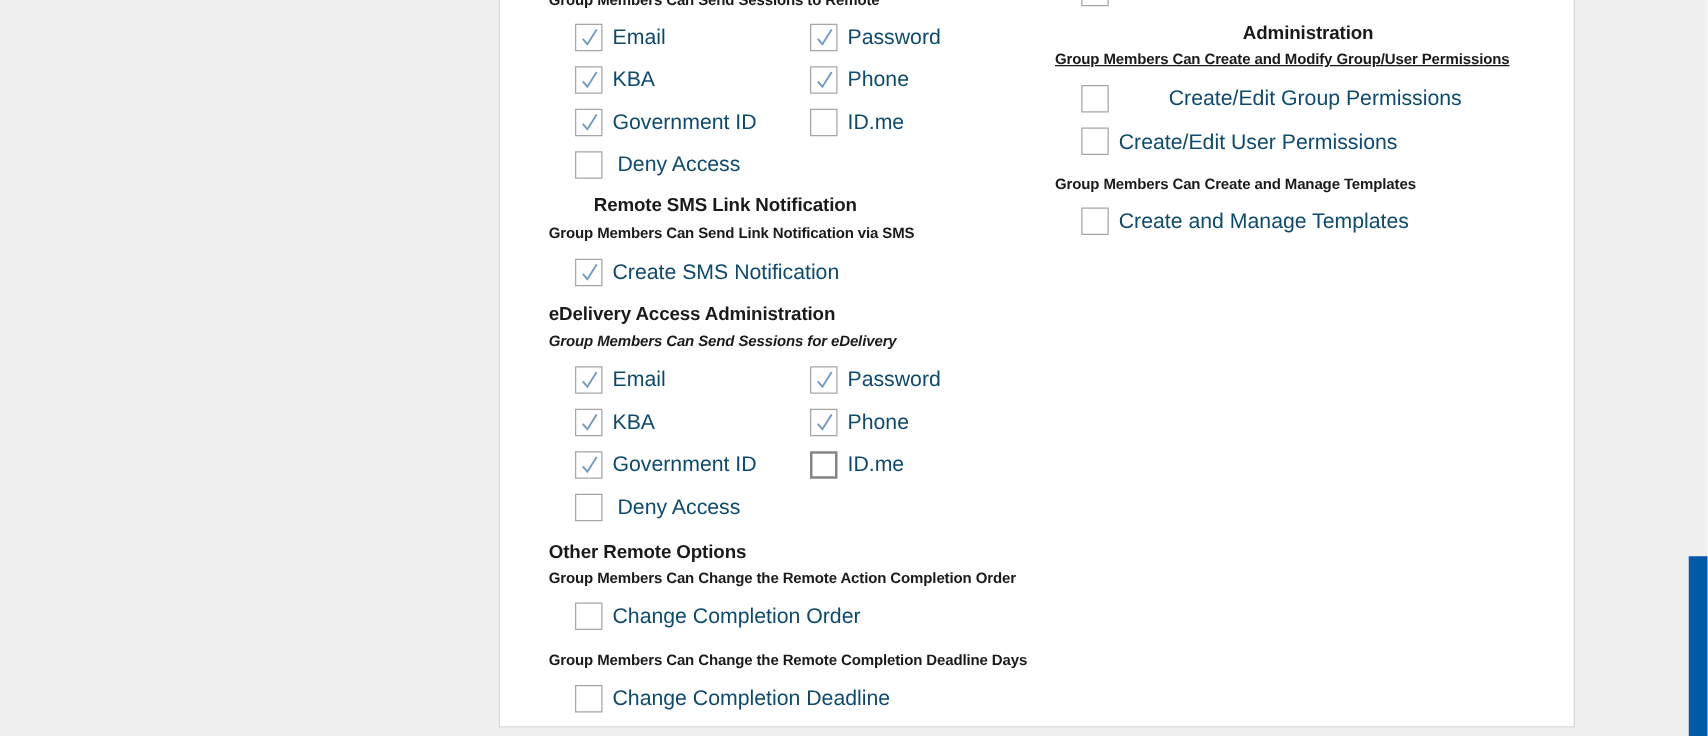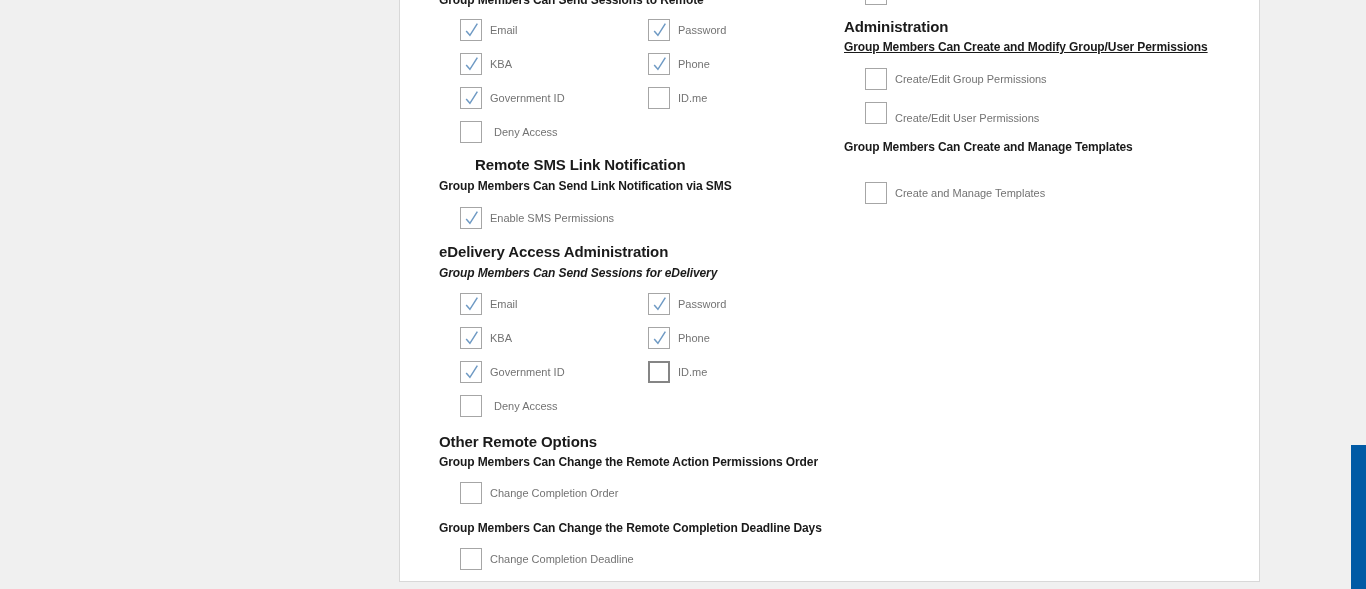--- a/index.html
+++ b/index.html
@@ -32,46 +32,46 @@
   }
   .cb{
     width:22px;height:22px;box-sizing:border-box;flex:0 0 22px;
     border:1px solid #a6a6a6;background:#ffffff;
     display:flex;align-items:center;justify-content:center;cursor:pointer;
   }
   .cb svg{display:none;width:17px;height:17px;margin-top:-2px;}
   .cb.checked svg{display:block;}
   .cb.focused{border:2px solid #858585;}
   .tick-path{fill:none;stroke:#6f9ac4;stroke-width:1.4px;}
-  .opt-label{margin-left:8px;font-size:11px;color:#737373;white-space:nowrap;}
+  .opt-label{margin-left:8px;font-size:17px;color:#0c4a6e;white-space:nowrap;}
   .opt-label.nudge{margin-left:12px;}
 
   
   .lc-sub1{margin-top:-5px;line-height:15px;}
   .lc-grid1{margin-top:11px;}
   .lc-h2{margin-top:14px;margin-left:36px;}
   .lc-sub2{margin-top:7px;}
   .lc-opt-sms{margin-top:14px;}
   .lc-h3{margin-top:15px;}
   .lc-sub3{margin-top:7px;font-style:italic;}
   .lc-grid2{margin-top:13px;}
   .lc-h4{margin-top:17px;}
   .lc-sub4{margin-top:6px;}
   .lc-opt-order{margin-top:13px;}
   .lc-sub5{margin-top:18px;}
   .lc-opt-deadline{margin-top:13px;}
 
   
   .rc-partial{margin-top:-15px;margin-left:21px;}
-  .rc-h1{margin-top:14px;}
+  .rc-h1{margin-top:14px;text-align:center;}
   .rc-sub1{margin-top:6px;text-decoration:underline;}
-  .rc-opt1{margin-top:14px;}
+  .rc-opt1{margin-top:14px;gap:40px;}
   .rc-opt2{margin-top:12px;align-items:flex-end;}
   .rc-sub2{margin-top:17px;}
-  .rc-opt3{margin-top:28px;}
+  .rc-opt3{margin-top:12px;}
 
   .scroll-thumb{
     position:absolute;right:0;top:445px;width:15px;height:144px;
     background:#005aa5;
   }
 </style>
 </head>
 <body>
 
 <div class="panel">
@@ -136,21 +136,21 @@
     </div>
 
     <div class="sec-h lc-h2">Remote SMS Link Notification</div>
     <div class="sub-h lc-sub2">Group Members Can Send Link Notification via SMS</div>
     <div class="opt indented lc-opt-sms">
       <span class="cb checked">
         <svg viewBox="0 0 16 16">
             <path class="tick-path" d="M3 9.5 L6.5 13.5 L13.5 2.5"></path>
           </svg>
       </span>
-      <span class="opt-label">Enable SMS Permissions</span>
+      <span class="opt-label">Create SMS Notification</span>
     </div>
 
     <div class="sec-h lc-h3">eDelivery Access Administration</div>
     <div class="sub-h lc-sub3">Group Members Can Send Sessions for eDelivery</div>
 
     <div class="opt-grid lc-grid2">
       <div class="opt">
         <span class="cb checked">
           <svg viewBox="0 0 16 16">
               <path class="tick-path" d="M3 9.5 L6.5 13.5 L13.5 2.5"></path>
@@ -199,21 +199,21 @@
       <div class="opt">
         <span class="cb">
           
         </span>
         <span class="opt-label nudge">Deny Access</span>
       </div>
     </div>
 
     <div class="sec-h lc-h4">Other Remote Options</div>
 
-    <div class="sub-h lc-sub4">Group Members Can Change the Remote Action Permissions Order</div>
+    <div class="sub-h lc-sub4">Group Members Can Change the Remote Action Completion Order</div>
     <div class="opt indented lc-opt-order">
       <span class="cb">
         
       </span>
       <span class="opt-label">Change Completion Order</span>
     </div>
 
     <div class="sub-h lc-sub5">Group Members Can Change the Remote Completion Deadline Days</div>
     <div class="opt indented lc-opt-deadline">
       <span class="cb">

